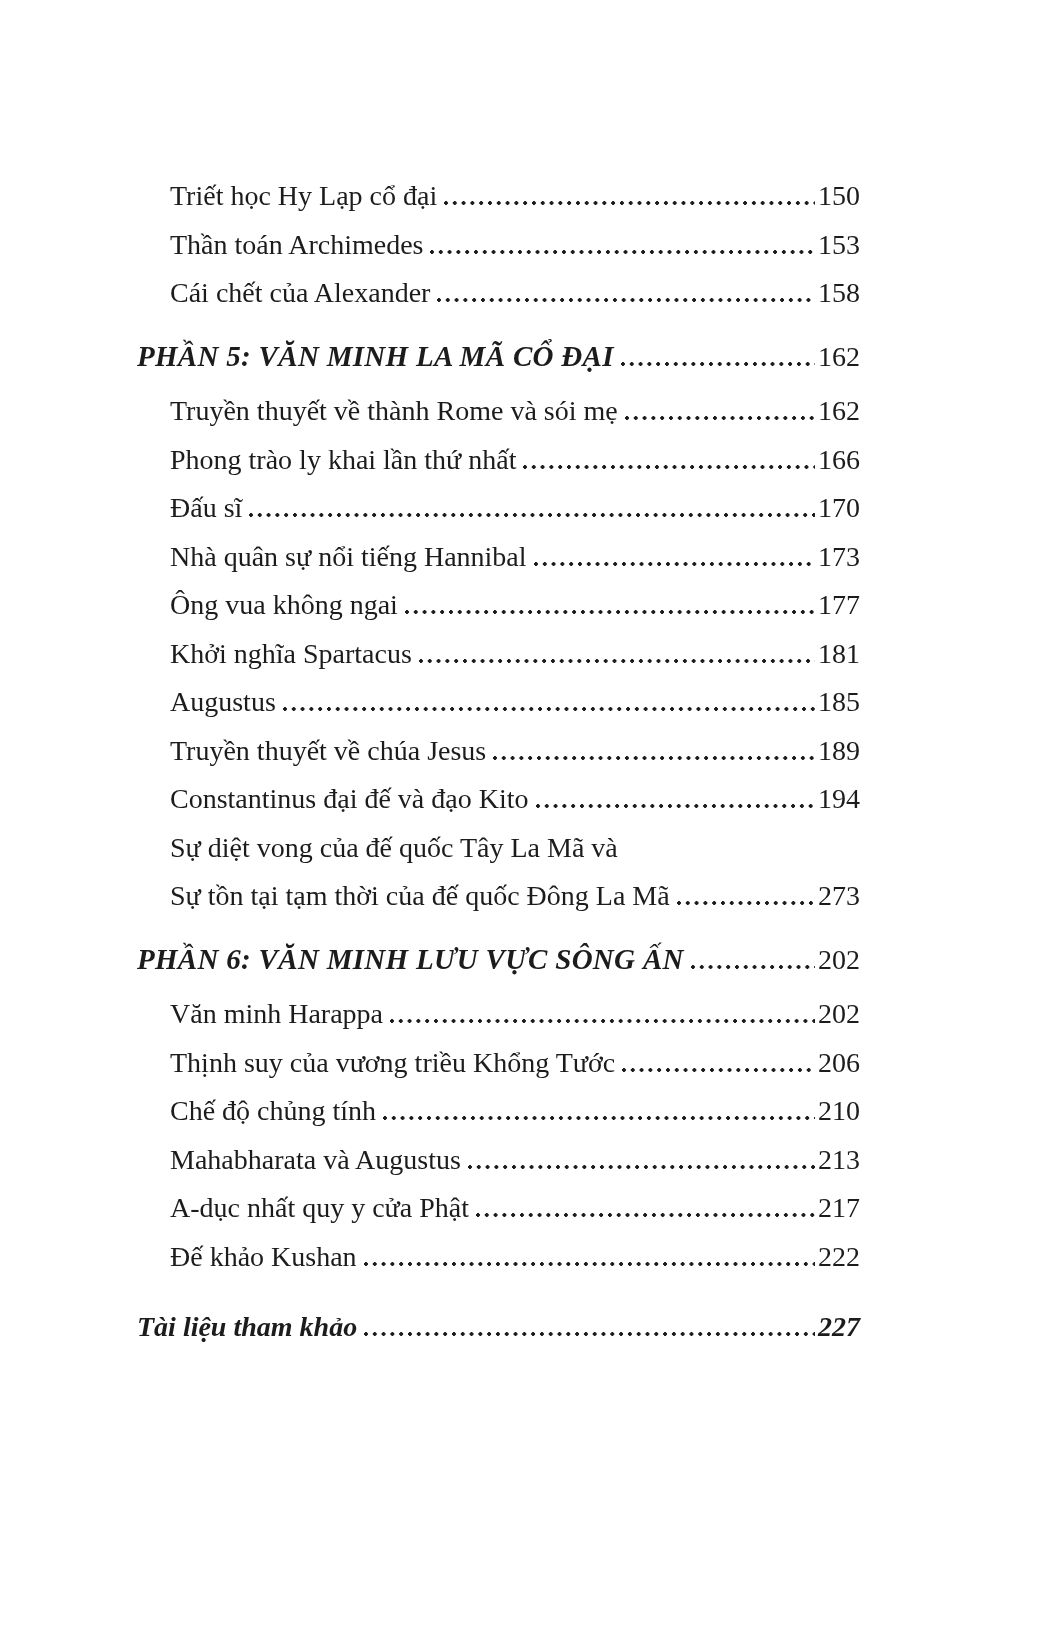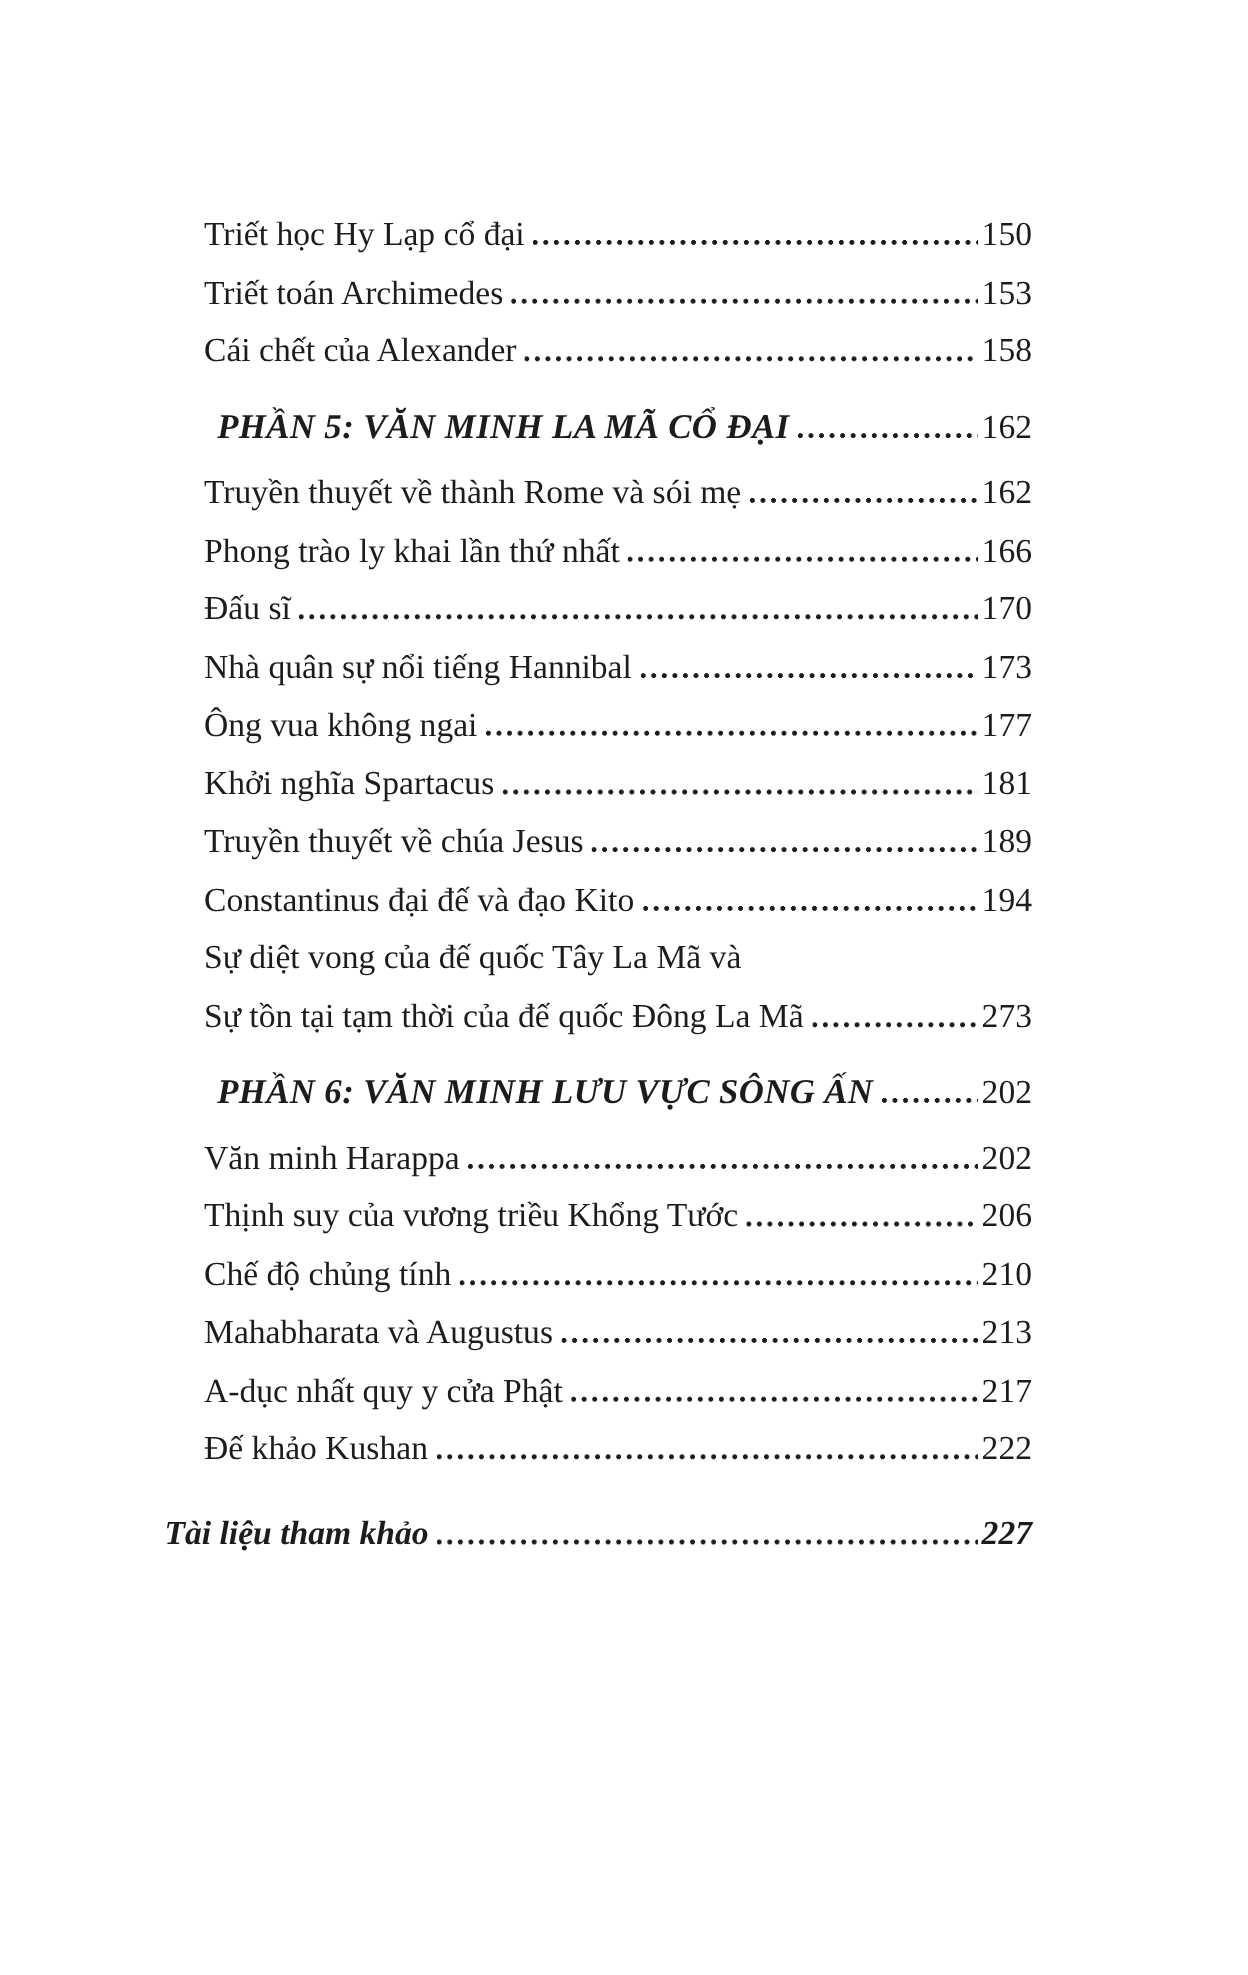--- a/index.html
+++ b/index.html
@@ -33,21 +33,20 @@
   .row.section {
     padding-left: 33px;
   }
   .row.part {
     font-weight: bold;
     font-style: italic;
     font-size: 29px;
     margin-top: 14px;
     margin-bottom: 6px;
     letter-spacing: 0.3px;
-    margin-left: 44px;
   }
   .row.part .page-num {
     font-style: normal;
     font-weight: normal;
     font-size: 28px;
     letter-spacing: 0;
   }
   .row.ref {
     font-weight: bold;
     font-style: italic;
@@ -75,21 +74,21 @@
 <body>
 
 <main class="page" style="background: rgb(255, 255, 255); color: rgb(28, 28, 28);">
   <div class="toc-list">
       <div class="row section">
         <span class="label">Triết học Hy Lạp cổ đại</span>
         <span class="leader"></span>
         <span class="page-num">150</span>
       </div>
       <div class="row section">
-        <span class="label">Triết toán Archimedes</span>
+        <span class="label">Thần toán Archimedes</span>
         <span class="leader"></span>
         <span class="page-num">153</span>
       </div>
       <div class="row section">
         <span class="label">Cái chết của Alexander</span>
         <span class="leader"></span>
         <span class="page-num">158</span>
       </div>
       <div class="row part">
         <span class="label">PHẦN 5:  VĂN MINH LA MÃ CỔ ĐẠI</span>
@@ -118,20 +117,25 @@
       </div>
       <div class="row section">
         <span class="label">Ông vua không ngai</span>
         <span class="leader"></span>
         <span class="page-num">177</span>
       </div>
       <div class="row section">
         <span class="label">Khởi nghĩa Spartacus</span>
         <span class="leader"></span>
         <span class="page-num">181</span>
+      </div>
+      <div class="row section">
+        <span class="label">Augustus</span>
+        <span class="leader"></span>
+        <span class="page-num">185</span>
       </div>
       <div class="row section">
         <span class="label">Truyền thuyết về chúa Jesus</span>
         <span class="leader"></span>
         <span class="page-num">189</span>
       </div>
       <div class="row section">
         <span class="label">Constantinus đại đế và đạo Kito</span>
         <span class="leader"></span>
         <span class="page-num">194</span>

